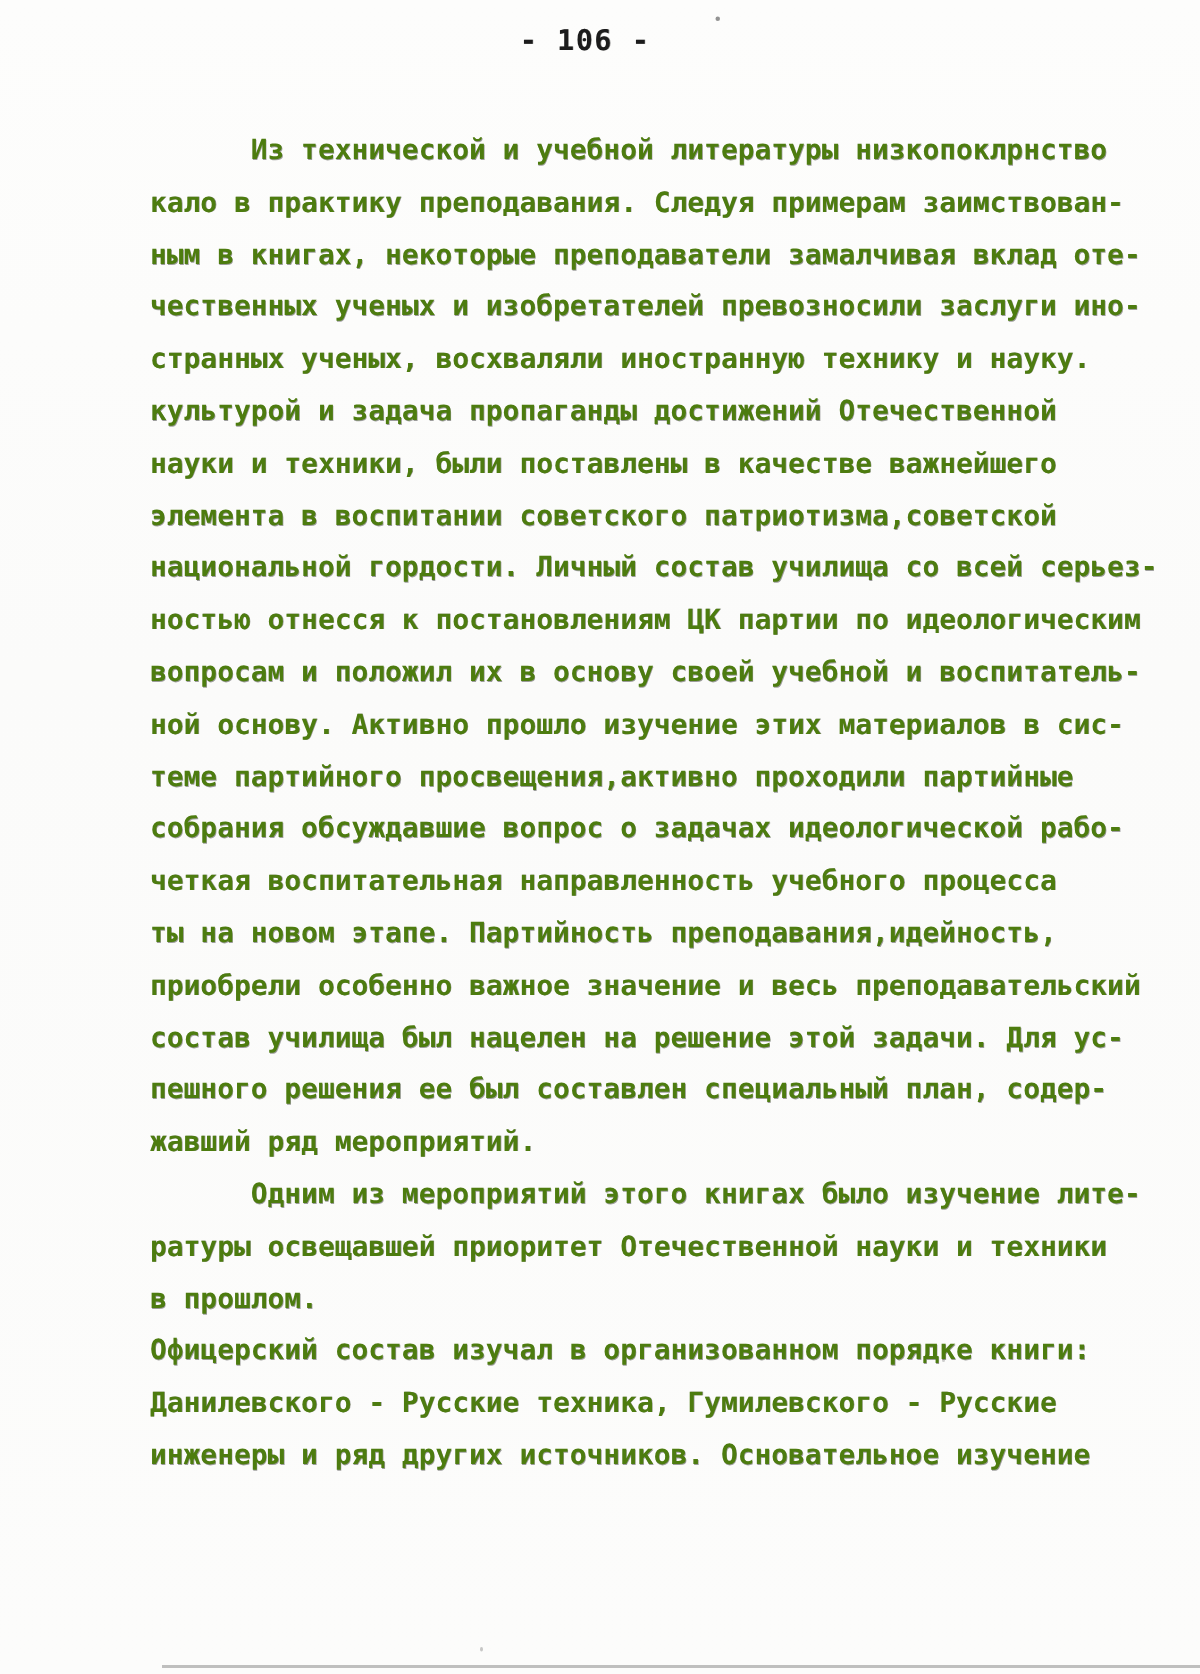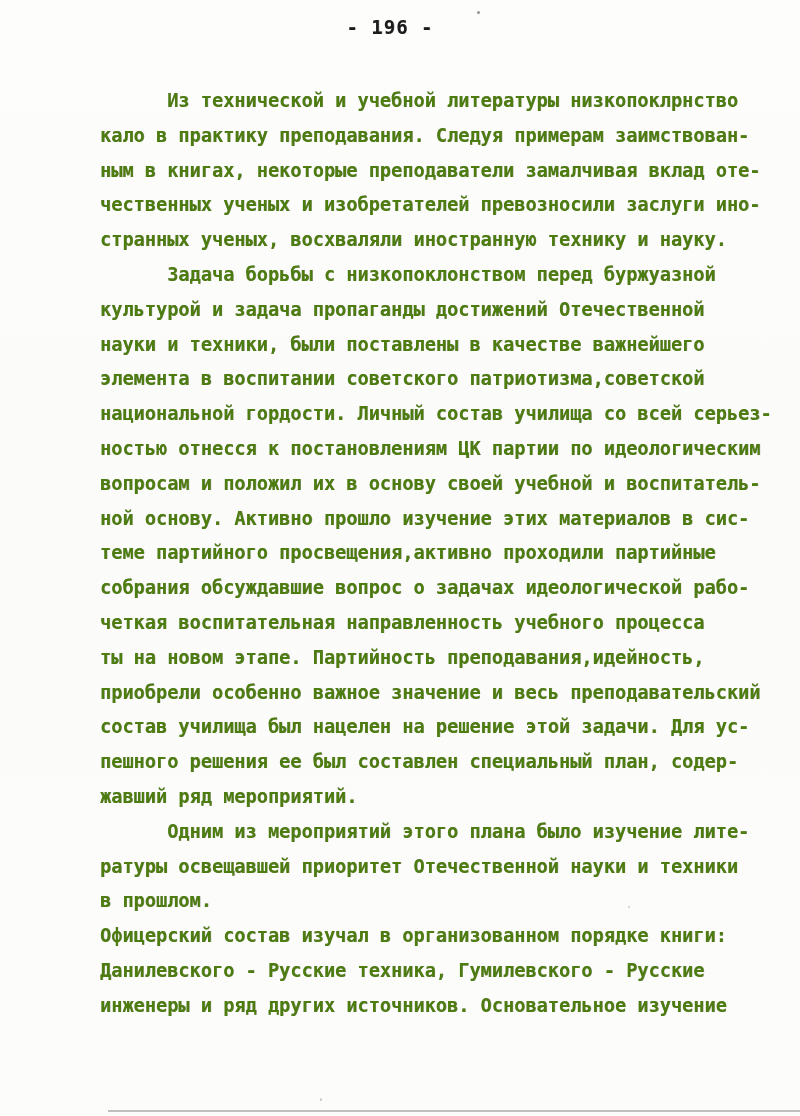--- a/index.html
+++ b/index.html
@@ -61,45 +61,44 @@
     top: 1110px;
     height: 2px;
     background: rgba(140,140,140,0.55);
   }
 </style>
 </head>
 <body>
 
 <div class="paper"></div>
 
-<div class="page-number">- 196 -</div>
+<div class="page-number">- 106 -</div>
 
 <div class="text-block">
   <div class="text-line">      Из технической и учебной литературы низкопоклрнство</div>
   <div class="text-line">кало в практику преподавания. Следуя примерам заимствован-</div>
   <div class="text-line">ным в книгах, некоторые преподаватели замалчивая вклад оте-</div>
   <div class="text-line">чественных ученых и изобретателей превозносили заслуги ино-</div>
   <div class="text-line">странных ученых, восхваляли иностранную технику и науку.</div>
-  <div class="text-line">      Задача борьбы с низкопоклонством перед буржуазной</div>
   <div class="text-line">культурой и задача пропаганды достижений Отечественной</div>
   <div class="text-line">науки и техники, были поставлены в качестве важнейшего</div>
   <div class="text-line">элемента в воспитании советского патриотизма,советской</div>
   <div class="text-line">национальной гордости. Личный состав училища со всей серьез-</div>
   <div class="text-line">ностью отнесся к постановлениям ЦК партии по идеологическим</div>
   <div class="text-line">вопросам и положил их в основу своей учебной и воспитатель-</div>
   <div class="text-line">ной основу. Активно прошло изучение этих материалов в сис-</div>
   <div class="text-line">теме партийного просвещения,активно проходили партийные</div>
   <div class="text-line">собрания обсуждавшие вопрос о задачах идеологической рабо-</div>
   <div class="text-line">четкая воспитательная направленность учебного процесса</div>
   <div class="text-line">ты на новом этапе. Партийность преподавания,идейность,</div>
   <div class="text-line">приобрели особенно важное значение и весь преподавательский</div>
   <div class="text-line">состав училища был нацелен на решение этой задачи. Для ус-</div>
   <div class="text-line">пешного решения ее был составлен специальный план, содер-</div>
   <div class="text-line">жавший ряд мероприятий.</div>
-  <div class="text-line">      Одним из мероприятий этого плана было изучение лите-</div>
+  <div class="text-line">      Одним из мероприятий этого книгах было изучение лите-</div>
   <div class="text-line">ратуры освещавшей приоритет Отечественной науки и техники</div>
   <div class="text-line">в прошлом.</div>
   <div class="text-line">Офицерский состав изучал в организованном порядке книги:</div>
   <div class="text-line">Данилевского - Русские техника, Гумилевского - Русские</div>
   <div class="text-line">инженеры и ряд других источников. Основательное изучение</div>
 </div>
 
 <div class="speck" style="left:477px; top:11px; width:3px; height:3px;"></div>
 <div class="speck" style="left:610px; top:170px; width:2px; height:2px; opacity:.5;"></div>
 <div class="speck" style="left:226px; top:444px; width:2px; height:2px; opacity:.4;"></div>

